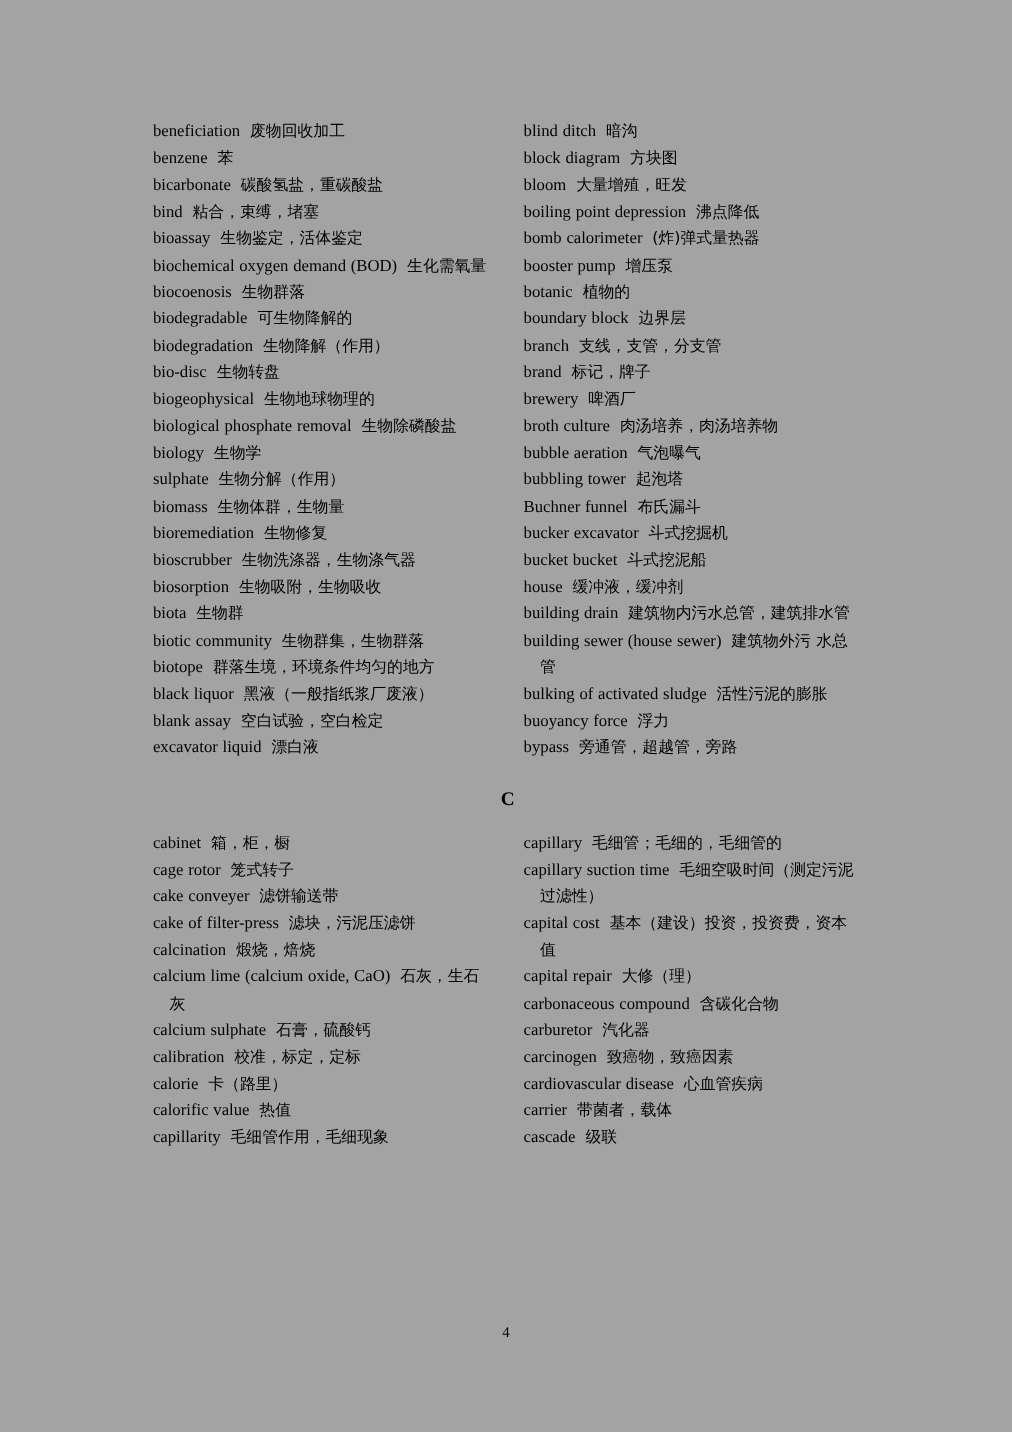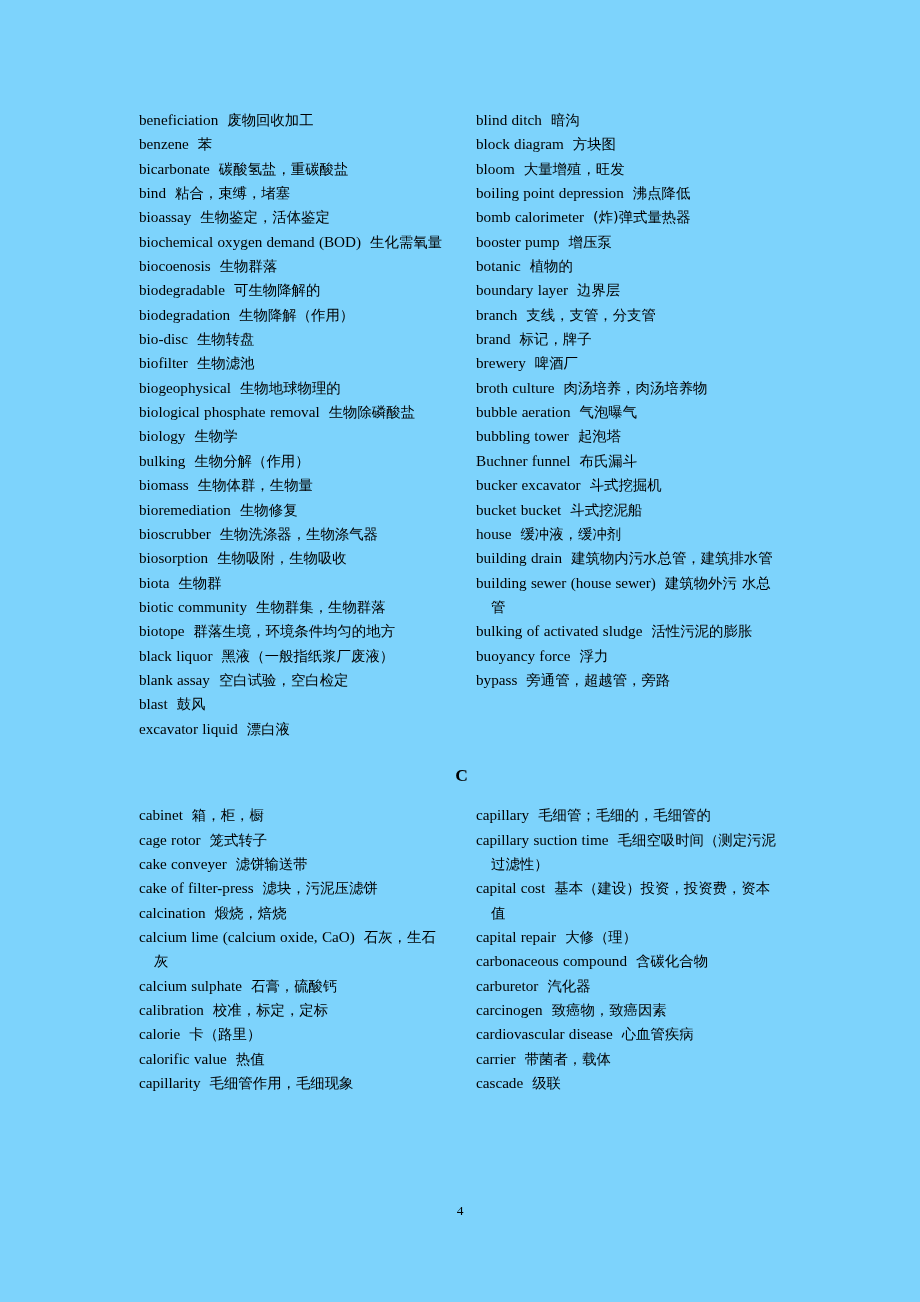--- a/index.html
+++ b/index.html
@@ -9,21 +9,21 @@
     background: #ffffff;
   }
   body {
     font-family: "Liberation Serif", "DejaVu Serif", serif;
     color: #000000;
   }
   .page {
     position: relative;
     width: 920px;
     height: 1302px;
-    background: #7dd3fc;
+    background: #a3a3a3;
     overflow: hidden;
     box-sizing: border-box;
   }
   .content {
     position: absolute;
     left: 139px;
     top: 108px;
     width: 645px;
     height: 1070px;
   }
@@ -97,46 +97,44 @@
           <div class="entry"><span class="term">beneficiation</span><span class="gap"></span><span class="gloss">废物回收加工</span></div>
           <div class="entry"><span class="term">benzene</span><span class="gap"></span><span class="gloss">苯</span></div>
           <div class="entry"><span class="term">bicarbonate</span><span class="gap"></span><span class="gloss">碳酸氢盐，重碳酸盐</span></div>
           <div class="entry"><span class="term">bind</span><span class="gap"></span><span class="gloss">粘合，束缚，堵塞</span></div>
           <div class="entry"><span class="term">bioassay</span><span class="gap"></span><span class="gloss">生物鉴定，活体鉴定</span></div>
           <div class="entry"><span class="term">biochemical oxygen demand (BOD)</span><span class="gap"></span><span class="gloss">生化需氧量</span></div>
           <div class="entry"><span class="term">biocoenosis</span><span class="gap"></span><span class="gloss">生物群落</span></div>
           <div class="entry"><span class="term">biodegradable</span><span class="gap"></span><span class="gloss">可生物降解的</span></div>
           <div class="entry"><span class="term">biodegradation</span><span class="gap"></span><span class="gloss">生物降解（作用）</span></div>
           <div class="entry"><span class="term">bio-disc</span><span class="gap"></span><span class="gloss">生物转盘</span></div>
-          <div class="entry"><span class="term">biofilter</span><span class="gap"></span><span class="gloss">生物滤池</span></div>
           <div class="entry"><span class="term">biogeophysical</span><span class="gap"></span><span class="gloss">生物地球物理的</span></div>
           <div class="entry"><span class="term">biological phosphate removal</span><span class="gap"></span><span class="gloss">生物除磷酸盐</span></div>
           <div class="entry"><span class="term">biology</span><span class="gap"></span><span class="gloss">生物学</span></div>
-          <div class="entry"><span class="term">bulking</span><span class="gap"></span><span class="gloss">生物分解（作用）</span></div>
+          <div class="entry"><span class="term">sulphate</span><span class="gap"></span><span class="gloss">生物分解（作用）</span></div>
           <div class="entry"><span class="term">biomass</span><span class="gap"></span><span class="gloss">生物体群，生物量</span></div>
           <div class="entry"><span class="term">bioremediation</span><span class="gap"></span><span class="gloss">生物修复</span></div>
           <div class="entry"><span class="term">bioscrubber</span><span class="gap"></span><span class="gloss">生物洗涤器，生物涤气器</span></div>
           <div class="entry"><span class="term">biosorption</span><span class="gap"></span><span class="gloss">生物吸附，生物吸收</span></div>
           <div class="entry"><span class="term">biota</span><span class="gap"></span><span class="gloss">生物群</span></div>
           <div class="entry"><span class="term">biotic community</span><span class="gap"></span><span class="gloss">生物群集，生物群落</span></div>
           <div class="entry"><span class="term">biotope</span><span class="gap"></span><span class="gloss">群落生境，环境条件均匀的地方</span></div>
           <div class="entry"><span class="term">black liquor</span><span class="gap"></span><span class="gloss">黑液（一般指纸浆厂废液）</span></div>
           <div class="entry"><span class="term">blank assay</span><span class="gap"></span><span class="gloss">空白试验，空白检定</span></div>
-          <div class="entry"><span class="term">blast</span><span class="gap"></span><span class="gloss">鼓风</span></div>
           <div class="entry"><span class="term">excavator liquid</span><span class="gap"></span><span class="gloss">漂白液</span></div>
         </div>
       <div class="col right">
           <div class="entry"><span class="term">blind ditch</span><span class="gap"></span><span class="gloss">暗沟</span></div>
           <div class="entry"><span class="term">block diagram</span><span class="gap"></span><span class="gloss">方块图</span></div>
           <div class="entry"><span class="term">bloom</span><span class="gap"></span><span class="gloss">大量增殖，旺发</span></div>
           <div class="entry"><span class="term">boiling point depression</span><span class="gap"></span><span class="gloss">沸点降低</span></div>
           <div class="entry"><span class="term">bomb calorimeter</span><span class="gap"></span><span class="gloss">(炸)弹式量热器</span></div>
           <div class="entry"><span class="term">booster pump</span><span class="gap"></span><span class="gloss">增压泵</span></div>
           <div class="entry"><span class="term">botanic</span><span class="gap"></span><span class="gloss">植物的</span></div>
-          <div class="entry"><span class="term">boundary layer</span><span class="gap"></span><span class="gloss">边界层</span></div>
+          <div class="entry"><span class="term">boundary block</span><span class="gap"></span><span class="gloss">边界层</span></div>
           <div class="entry"><span class="term">branch</span><span class="gap"></span><span class="gloss">支线，支管，分支管</span></div>
           <div class="entry"><span class="term">brand</span><span class="gap"></span><span class="gloss">标记，牌子</span></div>
           <div class="entry"><span class="term">brewery</span><span class="gap"></span><span class="gloss">啤酒厂</span></div>
           <div class="entry"><span class="term">broth culture</span><span class="gap"></span><span class="gloss">肉汤培养，肉汤培养物</span></div>
           <div class="entry"><span class="term">bubble aeration</span><span class="gap"></span><span class="gloss">气泡曝气</span></div>
           <div class="entry"><span class="term">bubbling tower</span><span class="gap"></span><span class="gloss">起泡塔</span></div>
           <div class="entry"><span class="term">Buchner funnel</span><span class="gap"></span><span class="gloss">布氏漏斗</span></div>
           <div class="entry"><span class="term">bucker excavator</span><span class="gap"></span><span class="gloss">斗式挖掘机</span></div>
           <div class="entry"><span class="term">bucket bucket</span><span class="gap"></span><span class="gloss">斗式挖泥船</span></div>
           <div class="entry"><span class="term">house</span><span class="gap"></span><span class="gloss">缓冲液，缓冲剂</span></div>

